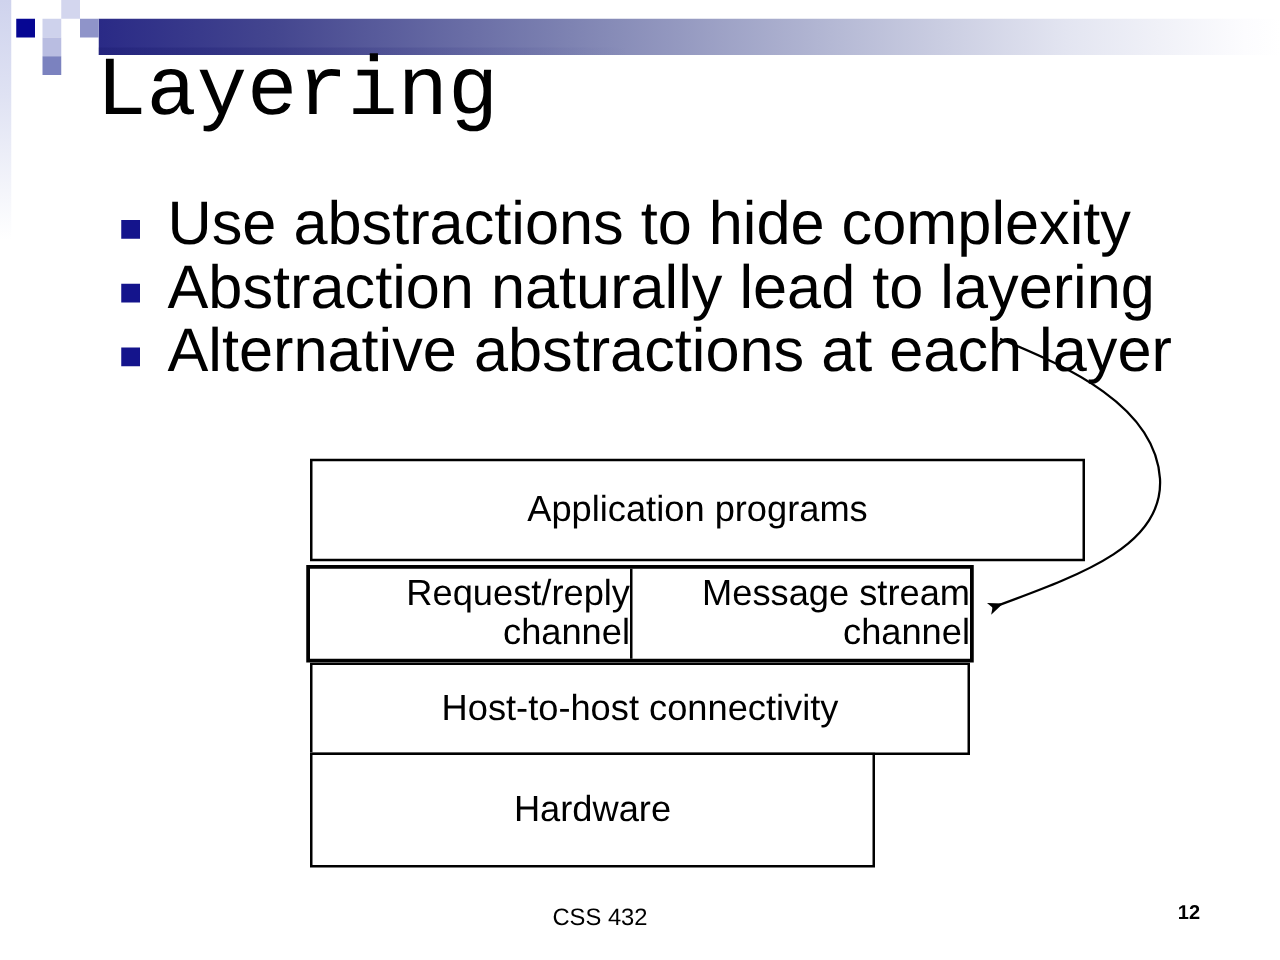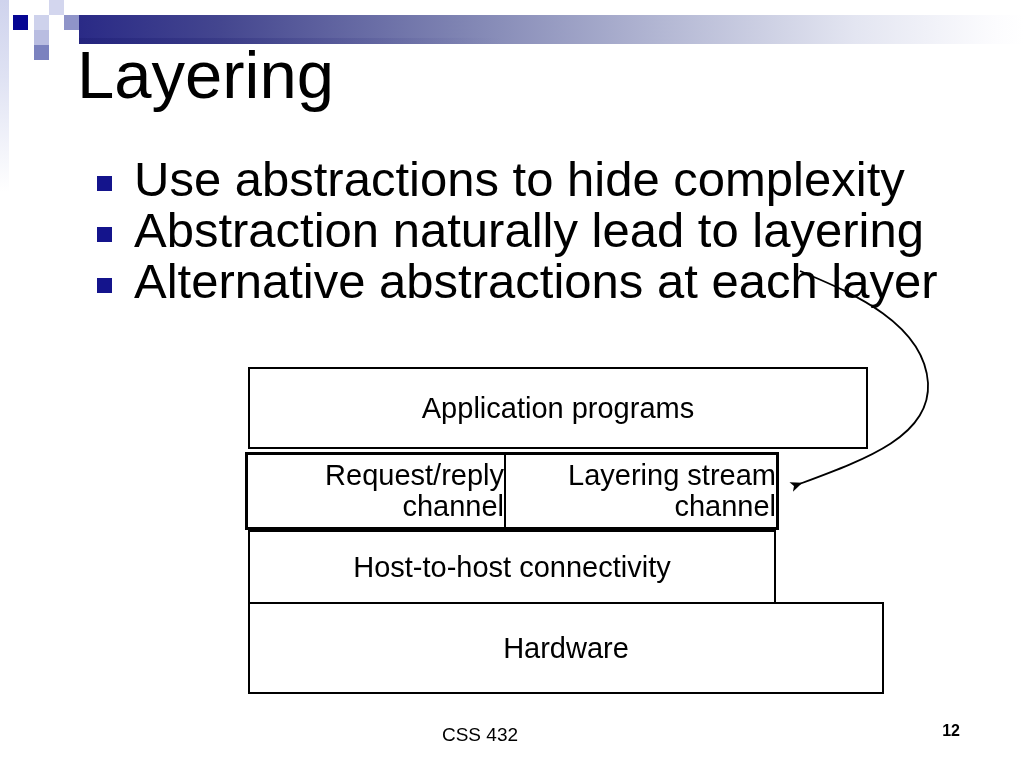--- a/index.html
+++ b/index.html
@@ -15,34 +15,34 @@
   .sq2{left:13px;top:15px;background:#060693;}
   .sq3{left:34px;top:15px;background:#ced2ec;}
   .sq4{left:64px;top:15px;background:#8f94c9;}
   .sq5{left:34px;top:30px;background:#b9bde1;}
   .sq6{left:34px;top:45px;background:#7b82bf;}
   .title-bar{position:absolute;left:79px;top:15px;right:0;height:29px;
     background:linear-gradient(90deg,#2a2a86 0%,#44468f 15%,#7e83b2 40%,#b4b8d4 62%,#e3e5f1 82%,#fcfcfe 97%,#ffffff 100%);}
   .title-bar::after{content:"";position:absolute;left:0;bottom:0;height:6px;width:60%;
     background:linear-gradient(90deg,rgba(25,25,110,.35),rgba(25,25,110,0) 75%);}
   
-  .slide-title{position:absolute;left:77px;top:41px;font-size:67px;line-height:1;letter-spacing:0;}
+  .slide-title{position:absolute;left:77px;top:41px;font-size:67px;line-height:1;letter-spacing:0;font-family:Liberation Mono, monospace;}
   
   .bullet-row{position:absolute;left:97px;height:51px;width:800px;}
   .bullet-row .marker{position:absolute;left:0;top:22px;width:15px;height:15px;background:#14148c;}
   .bullet-row .btext{position:absolute;left:37px;top:0;font-size:49px;line-height:51px;white-space:nowrap;}
   .b1{top:154px;} .b2{top:205px;} .b3{top:256px;}
   
   .box{position:absolute;border:2px solid #000;background:#fff;box-sizing:border-box;
        display:flex;align-items:center;justify-content:center;text-align:center;
        font-size:29px;line-height:31px;}
   .row-app{left:248px;top:367px;width:620px;height:82px;}
   .row-chan{left:245px;top:452px;width:534px;height:78px;border-width:3px;background:transparent;}
   .row-host{left:248px;top:530px;width:528px;height:74px;}
-  .row-hw{left:248px;top:602px;width:636px;height:92px;}
+  .row-hw{left:248px;top:602px;width:452px;height:92px;}
   .chan-divider{position:absolute;left:504px;top:455px;width:2px;height:72px;background:#000;}
   .chan-cell{position:absolute;top:452px;height:78px;display:flex;flex-direction:column;
        align-items:flex-end;justify-content:center;text-align:center;font-size:29px;line-height:31px;}
   .cell-left{left:248px;width:256px;}
   .cell-right{left:506px;width:270px;}
   
   .arrow-layer{position:absolute;left:0;top:0;width:1024px;height:768px;pointer-events:none;}
   .footer-course{position:absolute;left:0;top:724px;width:960px;text-align:center;font-size:19px;}
   .footer-page{position:absolute;right:64px;top:722px;font-size:16px;font-weight:bold;}
 </style>
@@ -78,21 +78,21 @@
   <div class="box row-app">
     <span>Application programs</span>
   </div>
 
   <div class="box row-chan"></div>
   <div class="chan-cell cell-left">
     <span>Request/reply</span>
     <span>channel</span>
   </div>
   <div class="chan-cell cell-right">
-    <span>Layering stream</span>
+    <span>Message stream</span>
     <span>channel</span>
   </div>
   <div class="chan-divider"></div>
 
   <div class="box row-host">
     <span>Host-to-host connectivity</span>
   </div>
   <div class="box row-hw">
     <span>Hardware</span>
   </div>

